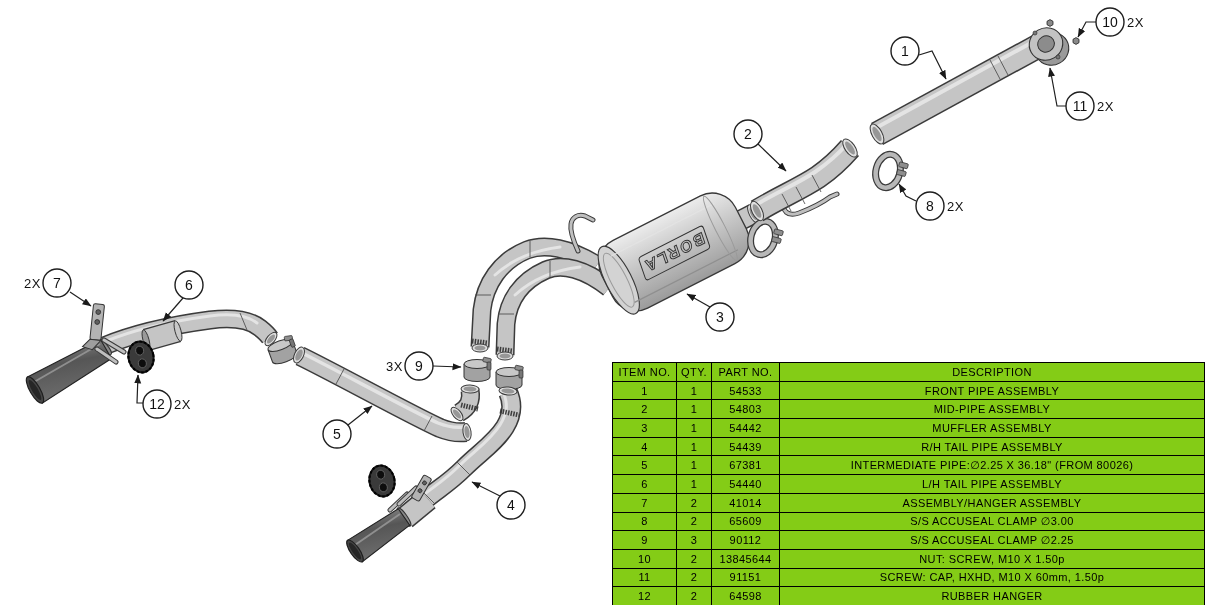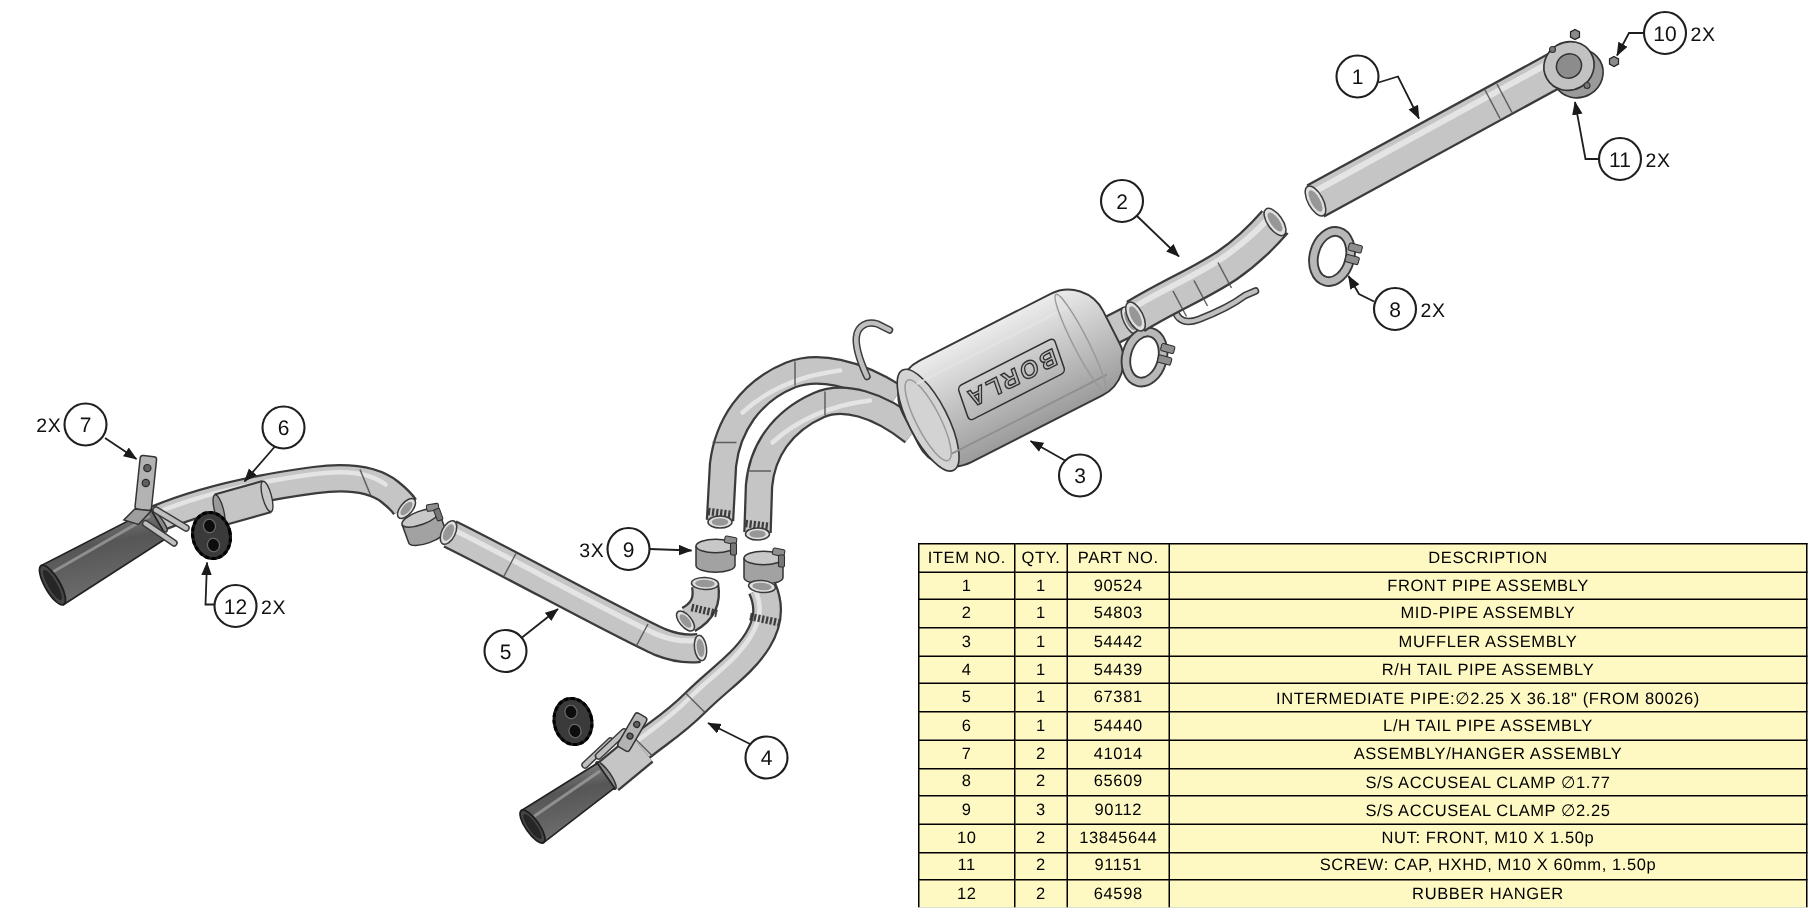--- a/index.html
+++ b/index.html
@@ -21,21 +21,21 @@
   
   .callout circle{fill:#fff;stroke:#1f1f1f;stroke-width:1.4;}
   .callout text{font-family:"Liberation Sans",sans-serif;font-size:14px;fill:#111;
                 text-anchor:middle;}
   .callout text.qty{font-size:13px;text-anchor:start;letter-spacing:.5px;}
   .callout text.qty-left{text-anchor:end;}
   .leader{fill:none;stroke:#1f1f1f;stroke-width:1.2;marker-end:url(#arrowhead);}
 
   
   .parts-table{position:absolute;left:612px;top:362px;width:593px;border-collapse:collapse;
-               table-layout:fixed;background:#fef9c3;}
+               table-layout:fixed;background:#84cc16;}
   .parts-table th,.parts-table td{border:1px solid #000;font-family:"Liberation Sans",sans-serif;
                font-size:11px;font-weight:normal;color:#000;text-align:center;height:17.7px;
                padding:0 2px;letter-spacing:.4px;white-space:nowrap;overflow:hidden;}
 </style>
 </head>
 <body>
 
 <div class="stage">
 
 <svg width="1210" height="605" viewBox="0 0 1210 605">
@@ -347,21 +347,21 @@
       <th>ITEM NO.</th>
       <th>QTY.</th>
       <th>PART NO.</th>
       <th>DESCRIPTION</th>
     </tr>
   </thead>
   <tbody>
         <tr>
           <td>1</td>
           <td>1</td>
-          <td>90524</td>
+          <td>54533</td>
           <td>FRONT PIPE ASSEMBLY</td>
         </tr>
         <tr>
           <td>2</td>
           <td>1</td>
           <td>54803</td>
           <td>MID-PIPE ASSEMBLY</td>
         </tr>
         <tr>
           <td>3</td>
@@ -390,33 +390,33 @@
         <tr>
           <td>7</td>
           <td>2</td>
           <td>41014</td>
           <td>ASSEMBLY/HANGER ASSEMBLY</td>
         </tr>
         <tr>
           <td>8</td>
           <td>2</td>
           <td>65609</td>
-          <td>S/S ACCUSEAL CLAMP  ∅1.77</td>
+          <td>S/S ACCUSEAL CLAMP  ∅3.00</td>
         </tr>
         <tr>
           <td>9</td>
           <td>3</td>
           <td>90112</td>
           <td>S/S ACCUSEAL CLAMP  ∅2.25</td>
         </tr>
         <tr>
           <td>10</td>
           <td>2</td>
           <td>13845644</td>
-          <td>NUT: FRONT, M10 X 1.50p</td>
+          <td>NUT: SCREW, M10 X 1.50p</td>
         </tr>
         <tr>
           <td>11</td>
           <td>2</td>
           <td>91151</td>
           <td>SCREW: CAP, HXHD, M10 X 60mm, 1.50p</td>
         </tr>
         <tr>
           <td>12</td>
           <td>2</td>

